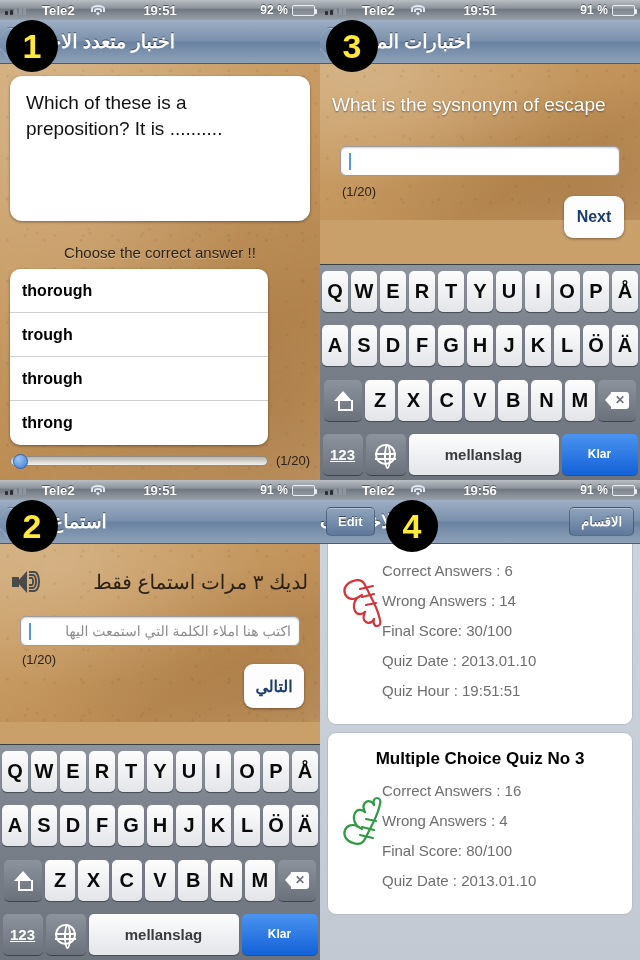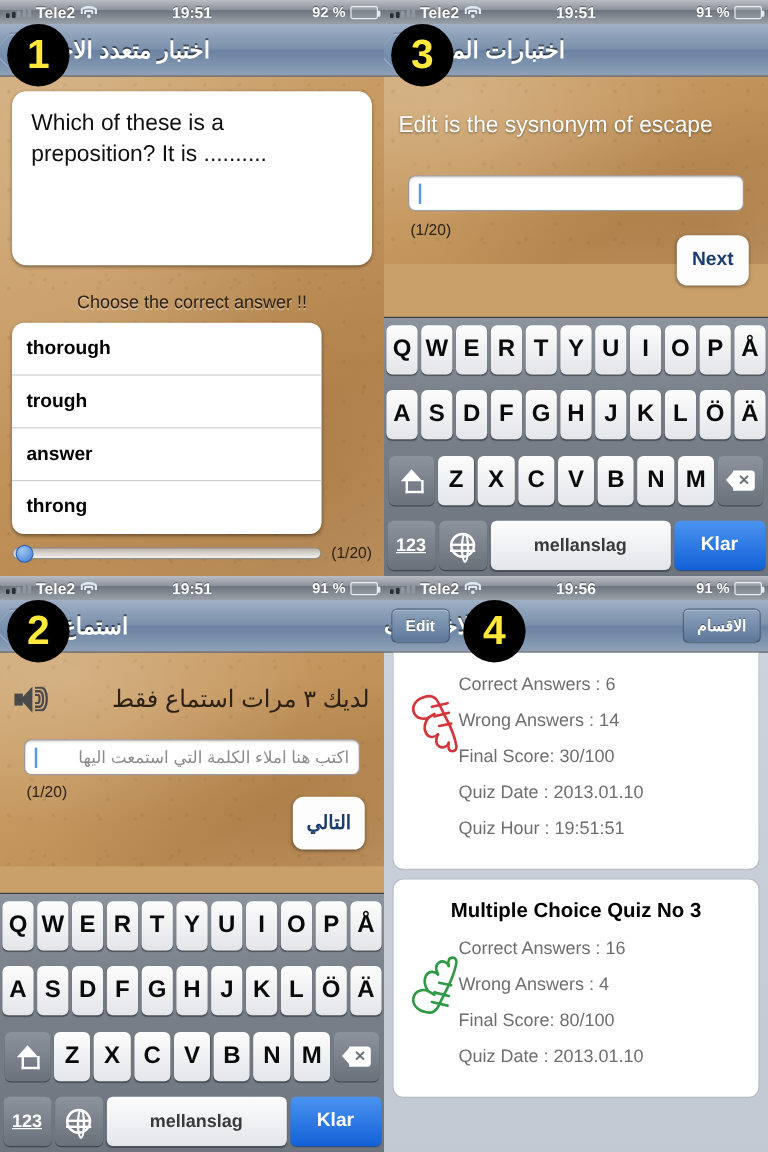--- a/index.html
+++ b/index.html
@@ -19,21 +19,21 @@
 
   
   .statusbar {
     position:relative; height:20px; width:100%;
     background:linear-gradient(180deg,#b9bec4 0%,#8b9199 42%,#6e757e 44%,#9aa0a8 100%);
     display:flex; align-items:center; color:#fff;
     font-size:12px; font-weight:bold;
     text-shadow:0 -1px 0 rgba(0,0,0,.45);
     padding:0 5px;
   }
-  .sb-left { display:flex; align-items:center; gap:4px; flex:1; }
+  .sb-left { display:flex; align-items:center; gap:16px; flex:1; }
   .sig { display:flex; align-items:flex-end; gap:1.5px; height:9px; }
   .sig i { display:block; width:3px; border-radius:1px; background:#3b3f45; }
   .sig i:nth-child(1){ height:4px; background:#2a2d33;}
   .sig i:nth-child(2){ height:5px; background:#2a2d33;}
   .sig i:nth-child(3){ height:6px; background:#9096a0;}
   .sig i:nth-child(4){ height:7px; background:#9096a0;}
   .sig i:nth-child(5){ height:8px; background:#9096a0;}
   .carrier { font-size:13px; color:#fff; letter-spacing:.1px; }
   .wifi { position:relative; width:14px; height:11px; }
   .wifi span { position:absolute; left:50%; transform:translateX(-50%);
@@ -209,21 +209,21 @@
     font-size:20px; font-weight:bold; color:#0a0a0a;
   }
   .key.dark {
     background:linear-gradient(180deg,#8d939c,#6b717a);
     color:#fff; box-shadow:0 1px 0 #3f444b;
   }
   .krow.r3 { gap:3px; }
   .key.wide { flex:0 0 38px; }
   .key.space { flex:0 0 150px; font-size:15px; color:#3a3a3a; }
   .key.ret {
-    flex:0 0 76px; font-size:16px; color:#fff;
+    flex:0 0 76px; font-size:12px; color:#fff;
     background:linear-gradient(180deg,#4b93f0,#1361d8);
     box-shadow:0 1px 0 #2f4f7d;
   }
   .key.num { flex:0 0 40px; font-size:15px;text-decoration:underline; }
   .key.globe { flex:0 0 40px; }
   .shift-ico { width:19px; height:19px; position:relative; }
   .shift-ico:before { content:""; position:absolute; left:4px; top:9px; width:11px; height:9px;
     border:2px solid #fff; border-top:none; }
   .shift-ico:after { content:""; position:absolute; left:0; top:0; width:0; height:0;
     border-left:9.5px solid transparent; border-right:9.5px solid transparent;
@@ -296,21 +296,21 @@
             <span>الاق</span>
           </div>
         <div class="nav-title">اختبار متعدد الاختيارات</div>
       </div>
       <div class="body-bg">
         <div class="qcard">Which of these is a preposition? It is ..........</div>
         <div class="choose">Choose the correct answer !!</div>
         <div class="answers">
           <div class="row">thorough</div>
           <div class="row">trough</div>
-          <div class="row">answer</div>
+          <div class="row">through</div>
           <div class="row">throng</div>
         </div>
         <div class="slider-wrap">
           <div class="slider">
               <div class="thumb"></div>
             </div>
           <div class="counter">(1/20)</div>
         </div>
       </div>
     </div>
@@ -340,21 +340,21 @@
           <span class="batt"><span class="fill" style="width:91%"></span></span>
         </div>
       </div>
       <div class="navbar">
         <div class="backbtn">
             <span>الاق</span>
           </div>
         <div class="nav-title">اختبارات المرادفات</div>
       </div>
       <div class="body-bg" style="height:156px;flex:none">
-        <div class="syn-q">Edit is the sysnonym of escape</div>
+        <div class="syn-q">What is the sysnonym of escape</div>
         <div class="syn-input">
           <span class="caret"></span>
           <span></span>
         </div>
         <div class="syn-count">(1/20)</div>
         <div class="nextbtn">Next</div>
       </div>
 
       <div class="keyboard">
         <div class="krow">

